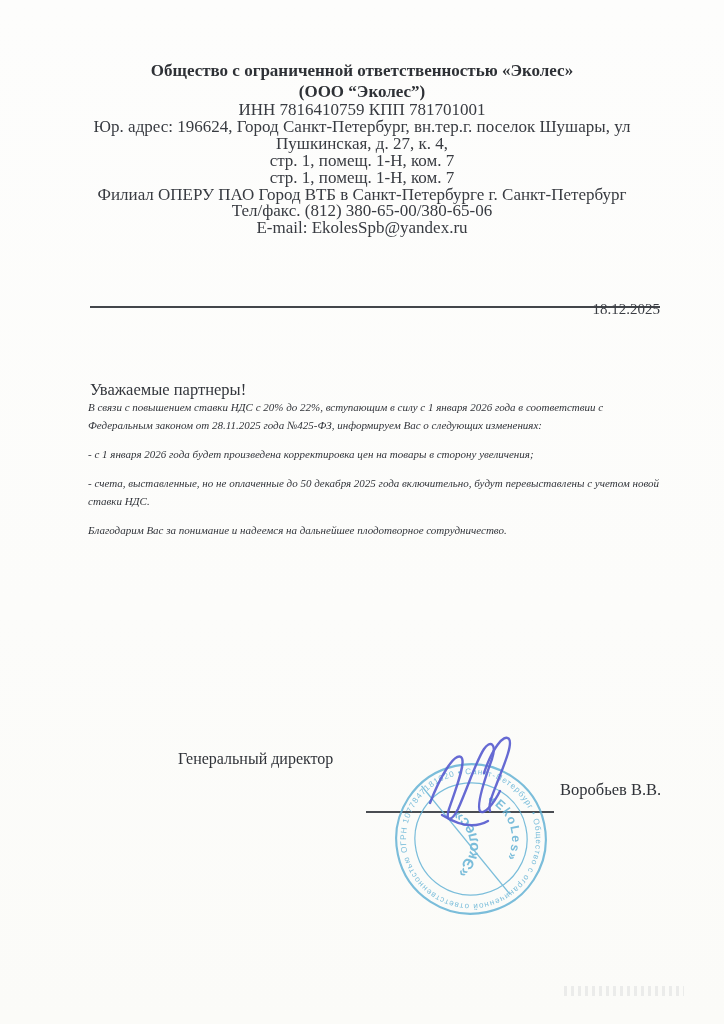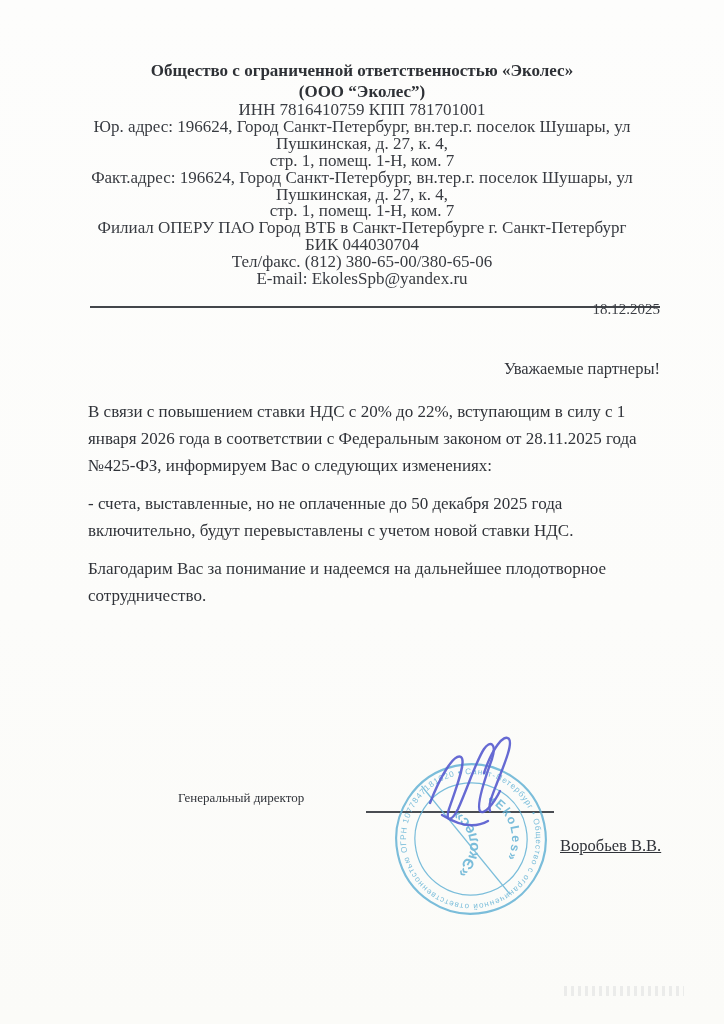--- a/index.html
+++ b/index.html
@@ -9,25 +9,25 @@
     font-family:"Liberation Serif", serif;
     color:#34373d;
     overflow:hidden;
     box-shadow:0 0 6px rgba(0,0,0,.25);
   }
   .letterhead { position:absolute; left:62px; top:60px; width:600px; text-align:center; }
   .company-name, .company-short { font-size:17px; font-weight:bold; line-height:21px; color:#2e3136; }
   .info { font-size:17px; line-height:16.9px; color:#383b41; }
   .divider { position:absolute; left:90px; top:306px; width:570px; height:2px; background:#43464b; }
   .date { position:absolute; left:90px; top:301px; width:570px; text-align:right; font-size:15px; color:#3a3d43; }
-  .salutation { position:absolute; left:90px; top:359px; width:570px; text-align:right; font-size:16.5px; color:#33363c; }
-  .letter-body { position:absolute; left:88px; top:398px; width:574px; font-size:17px; line-height:27px; color:#303339; }
+  .salutation { position:absolute; left:90px; top:380px; width:570px; text-align:left; font-size:16.5px; color:#33363c; }
+  .letter-body { position:absolute; left:88px; top:398px; width:574px; font-size:11px; line-height:18px; color:#303339;font-style:italic; }
   .letter-body p { margin:0 0 11px 0; }
-  .sig-label { position:absolute; left:178px; top:790px; font-size:13px; color:#303339; }
-  .sig-name  { position:absolute; left:560px; top:836px; font-size:16.5px; color:#303339;text-decoration:underline; }
+  .sig-label { position:absolute; left:178px; top:750px; font-size:16px; color:#303339; }
+  .sig-name  { position:absolute; left:560px; top:780px; font-size:16.5px; color:#303339; }
   .sig-line  { position:absolute; left:366px; top:811px; width:188px; height:1.5px; background:#4a4d52; }
   .stamp {
     position:absolute; left:382px; top:750px; width:178px; height:178px;
     transform:rotate(-12deg); opacity:.82;
   }
   .stamp text { font-family:"Liberation Sans", sans-serif; fill:#5fb0d4; }
   .signature-ink { position:absolute; left:414px; top:731px; width:120px; height:108px; }
   .noise { position:absolute; right:40px; bottom:28px; width:120px; height:10px;
     background:repeating-linear-gradient(90deg, rgba(120,125,135,.12) 0 3px, transparent 3px 7px); }
 </style>
@@ -35,36 +35,35 @@
 <body>
 
 <div class="page">
 
   <header class="letterhead">
     <div class="company-name">Общество с ограниченной ответственностью «Эколес»</div>
     <div class="company-short">(ООО “Эколес”)</div>
     <div class="info">ИНН 7816410759 КПП 781701001</div>
     <div class="info">Юр. адрес: 196624, Город Санкт-Петербург, вн.тер.г. поселок Шушары, ул Пушкинская, д. 27, к. 4,</div>
     <div class="info">стр. 1, помещ. 1-Н, ком. 7</div>
-    <div class="info">Факт.адрес: 196624, Город Санкт-Петербург, вн.тер.г. поселок Шушары, ул Пушкинская, д. 27, к. 4,</div>
     <div class="info">стр. 1, помещ. 1-Н, ком. 7</div>
     <div class="info">Филиал ОПЕРУ ПАО Город ВТБ в Санкт-Петербурге г. Санкт-Петербург</div>
-    <div class="info">БИК 044030704</div>
     <div class="info">Тел/факс. (812) 380-65-00/380-65-06</div>
     <div class="info">E-mail: EkolesSpb@yandex.ru</div>
   </header>
 
   <div class="divider"></div>
 
   <div class="date">18.12.2025</div>
 
   <div class="salutation">Уважаемые партнеры!</div>
 
   <main class="letter-body">
     <p>В связи с повышением ставки НДС с 20% до 22%, вступающим в силу с 1 января 2026 года в соответствии с Федеральным законом от 28.11.2025 года №425-ФЗ, информируем Вас о следующих изменениях:</p>
+    <p>- с 1 января 2026 года будет произведена корректировка цен на товары в сторону увеличения;</p>
     <p>- счета, выставленные, но не оплаченные до 50 декабря 2025 года включительно, будут перевыставлены с учетом новой ставки НДС.</p>
     <p>Благодарим Вас за понимание и надеемся на дальнейшее плодотворное сотрудничество.</p>
   </main>
 
   <div class="sig-label">Генеральный директор</div>
   <div class="sig-line"></div>
   <div class="sig-name">Воробьев В.В.</div>
 
   <svg class="stamp" viewBox="0 0 200 200">
     <defs>

